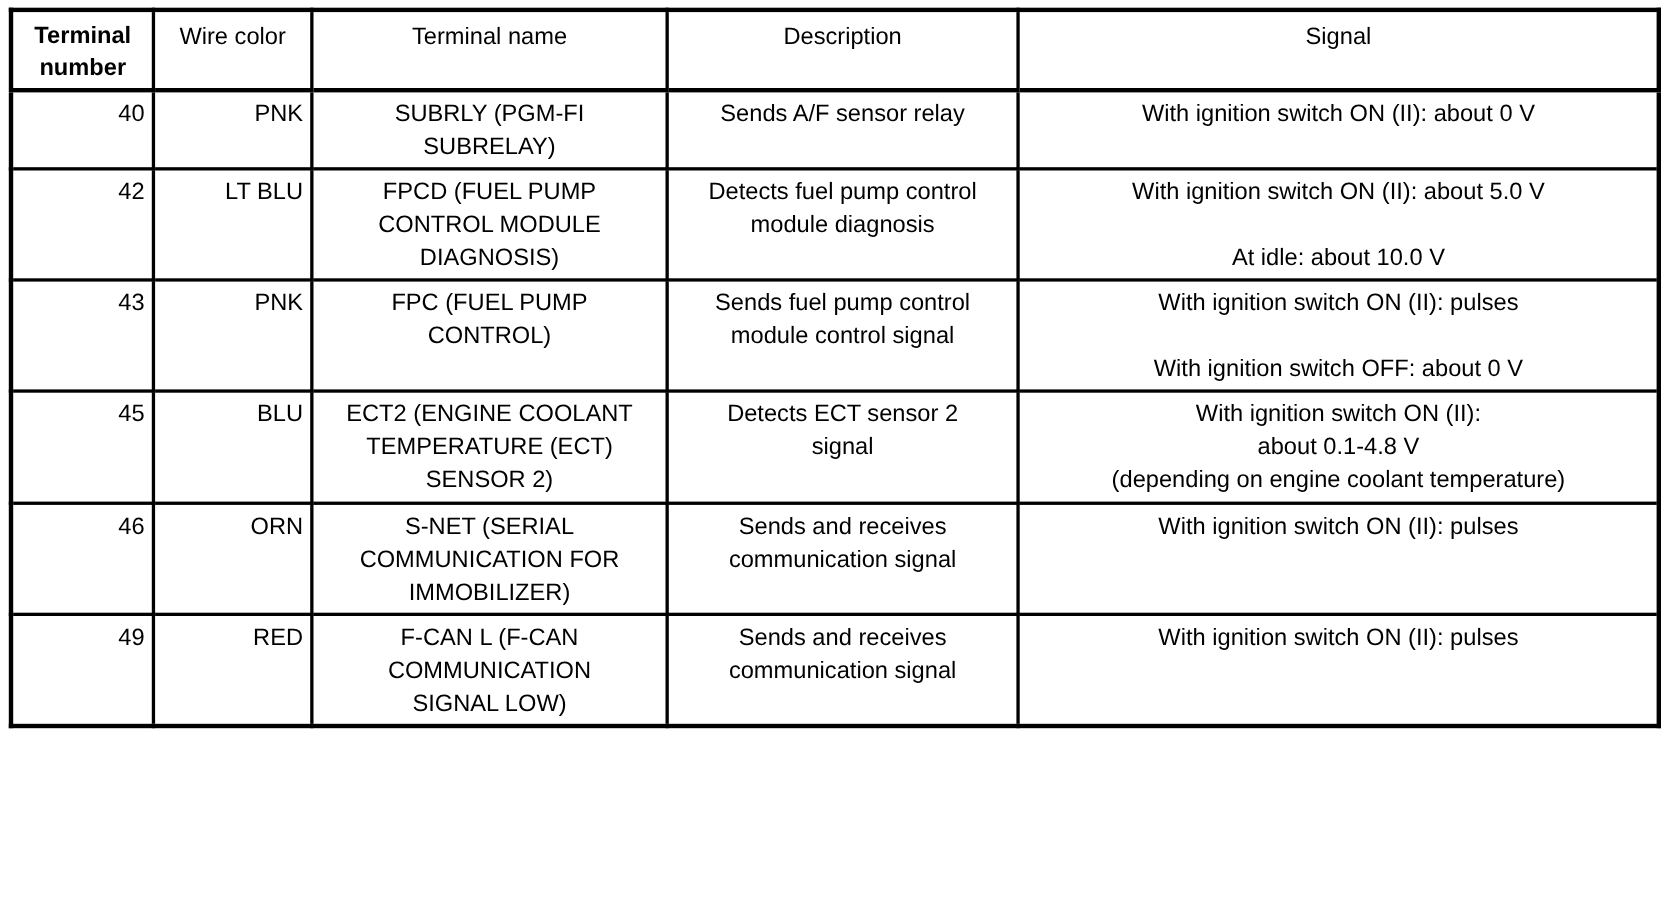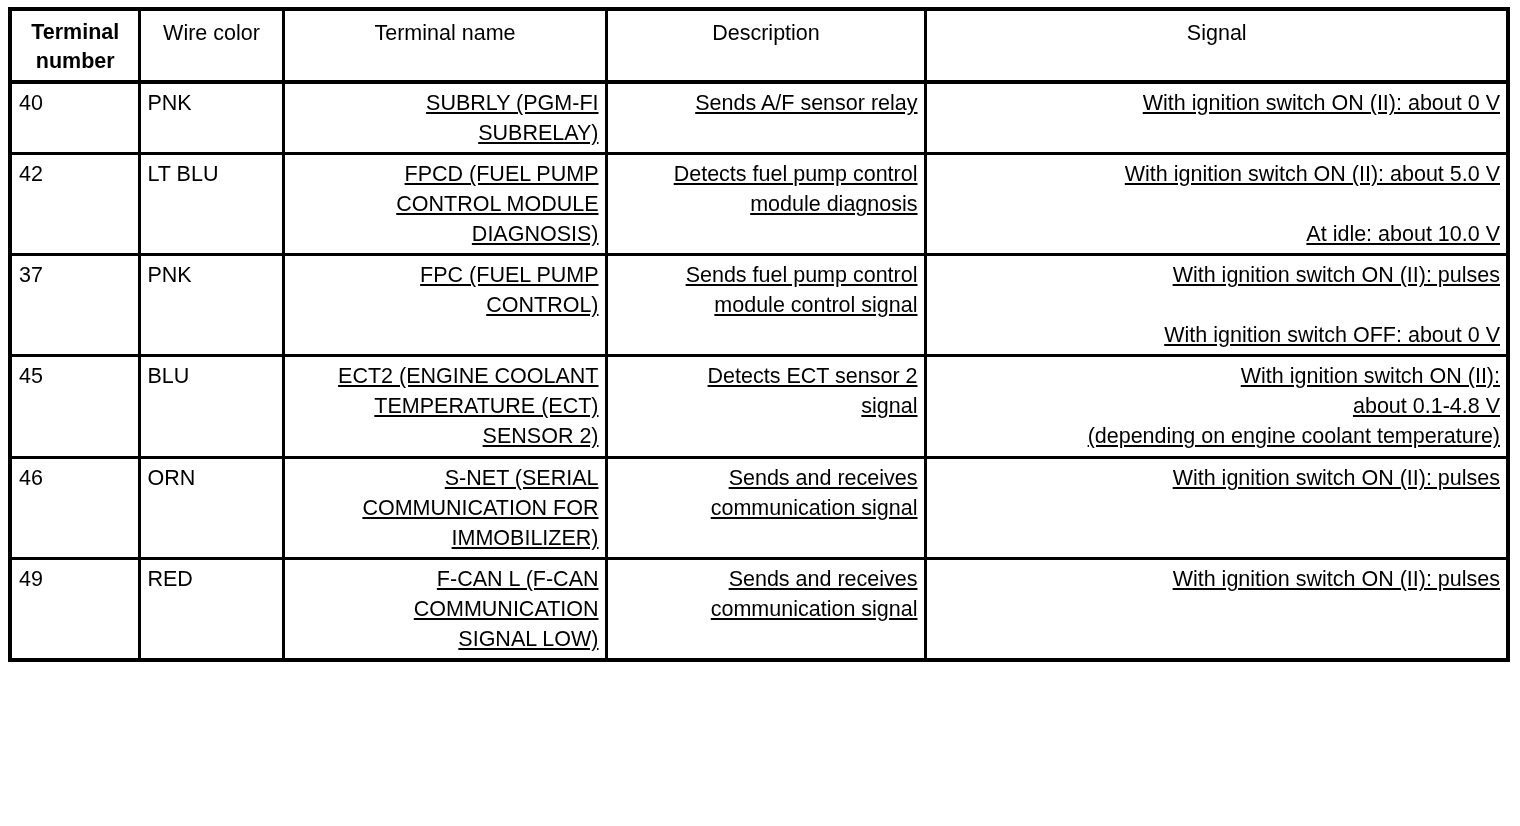--- a/index.html
+++ b/index.html
@@ -61,27 +61,26 @@
     padding-top: 7px;
   }
 
   table.pcm-table thead th.th-terminal {
     font-weight: bold;
     line-height: 29px;
   }
 
   td.cell-term,
   td.cell-wire {
-    text-align: left;
+    text-align: right;
   }
   td.cell-name,
   td.cell-desc,
   td.cell-signal {
-    text-align: right;
-    text-decoration: underline;
+    text-align: center;
   }
 
   
   tr[data-row="0"] td { height: 57px; }
   tr[data-row="1"] td { height: 30px; }
   tr[data-row="2"] td { height: 87px; }
   tr[data-row="3"] td { height: 81px; }
   tr[data-row="4"] td { height: 54px; }
   tr[data-row="5"] td { height: 91px; }
   tr[data-row="6"] td { height: 88px; }
@@ -128,21 +127,21 @@
         <td class="cell-name">FPCD (FUEL PUMP
 CONTROL MODULE
 DIAGNOSIS)</td>
         <td class="cell-desc">Detects fuel pump control
 module diagnosis</td>
         <td class="cell-signal">With ignition switch ON (II): about 5.0 V
 
 At idle: about 10.0 V</td>
       </tr>
       <tr data-row="3">
-        <td class="cell-term">37</td>
+        <td class="cell-term">43</td>
         <td class="cell-wire">PNK</td>
         <td class="cell-name">FPC (FUEL PUMP
 CONTROL)</td>
         <td class="cell-desc">Sends fuel pump control
 module control signal</td>
         <td class="cell-signal">With ignition switch ON (II): pulses
 
 With ignition switch OFF: about 0 V</td>
       </tr>
       <tr data-row="5">

